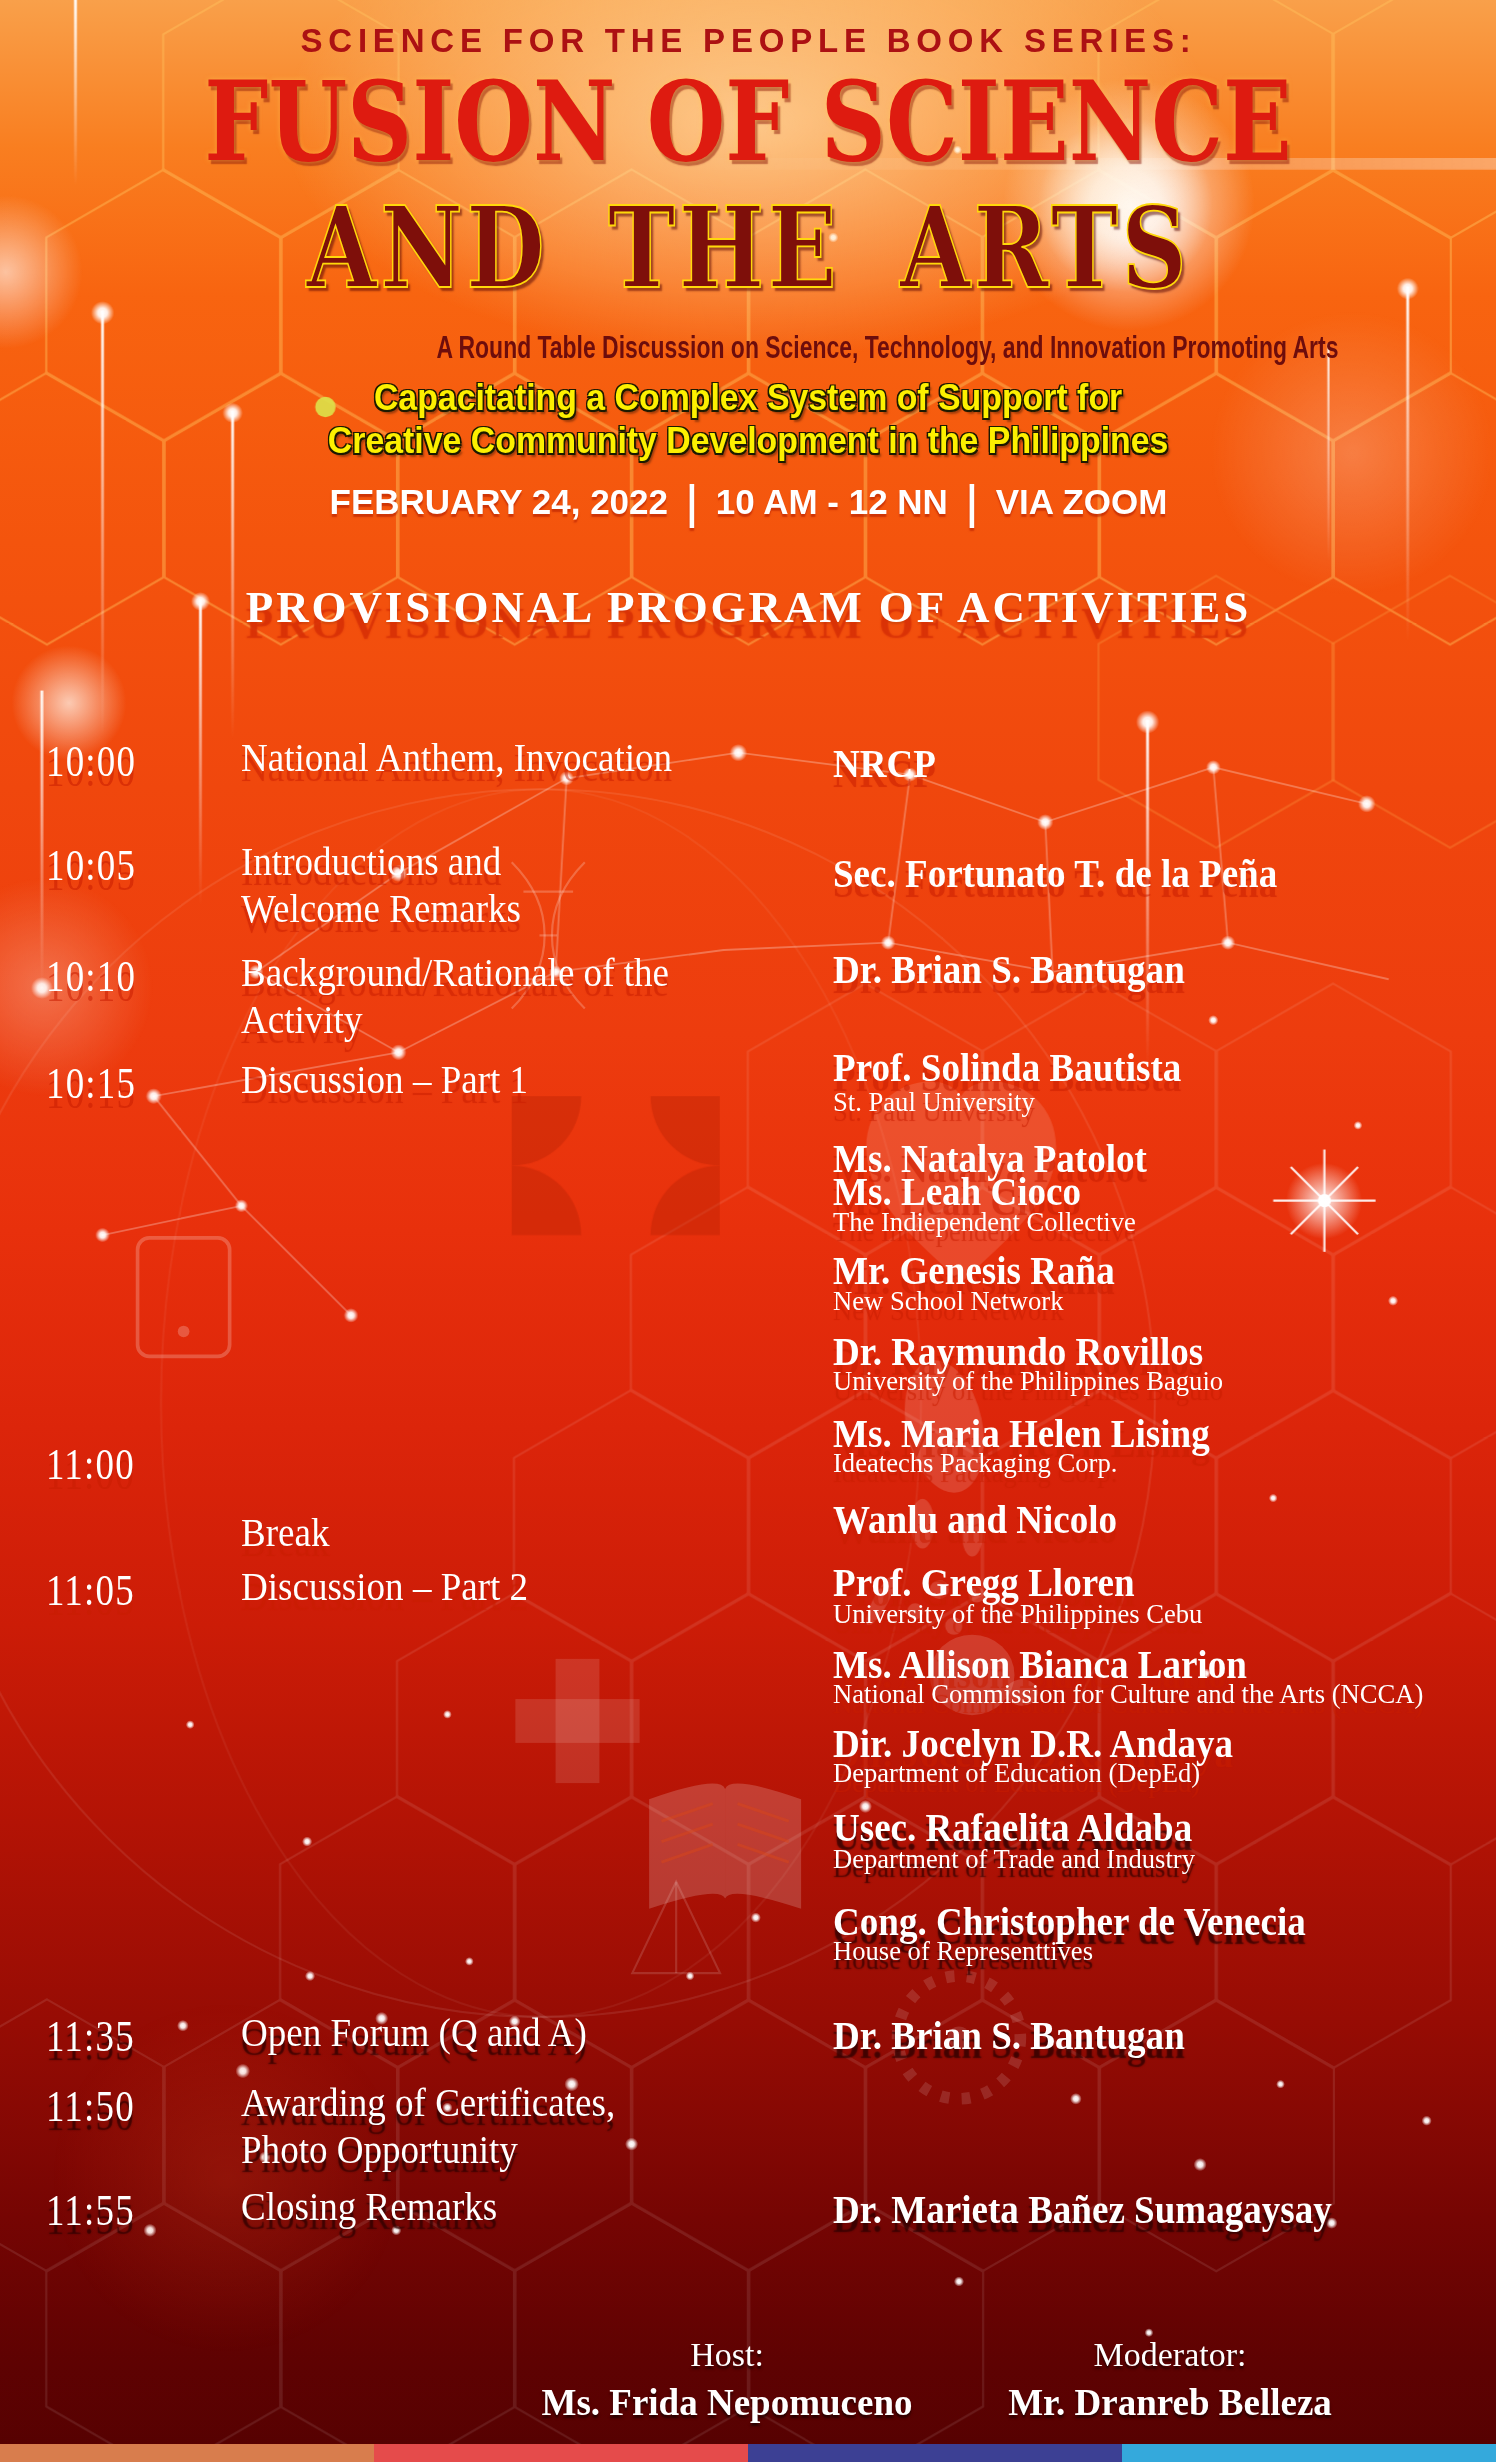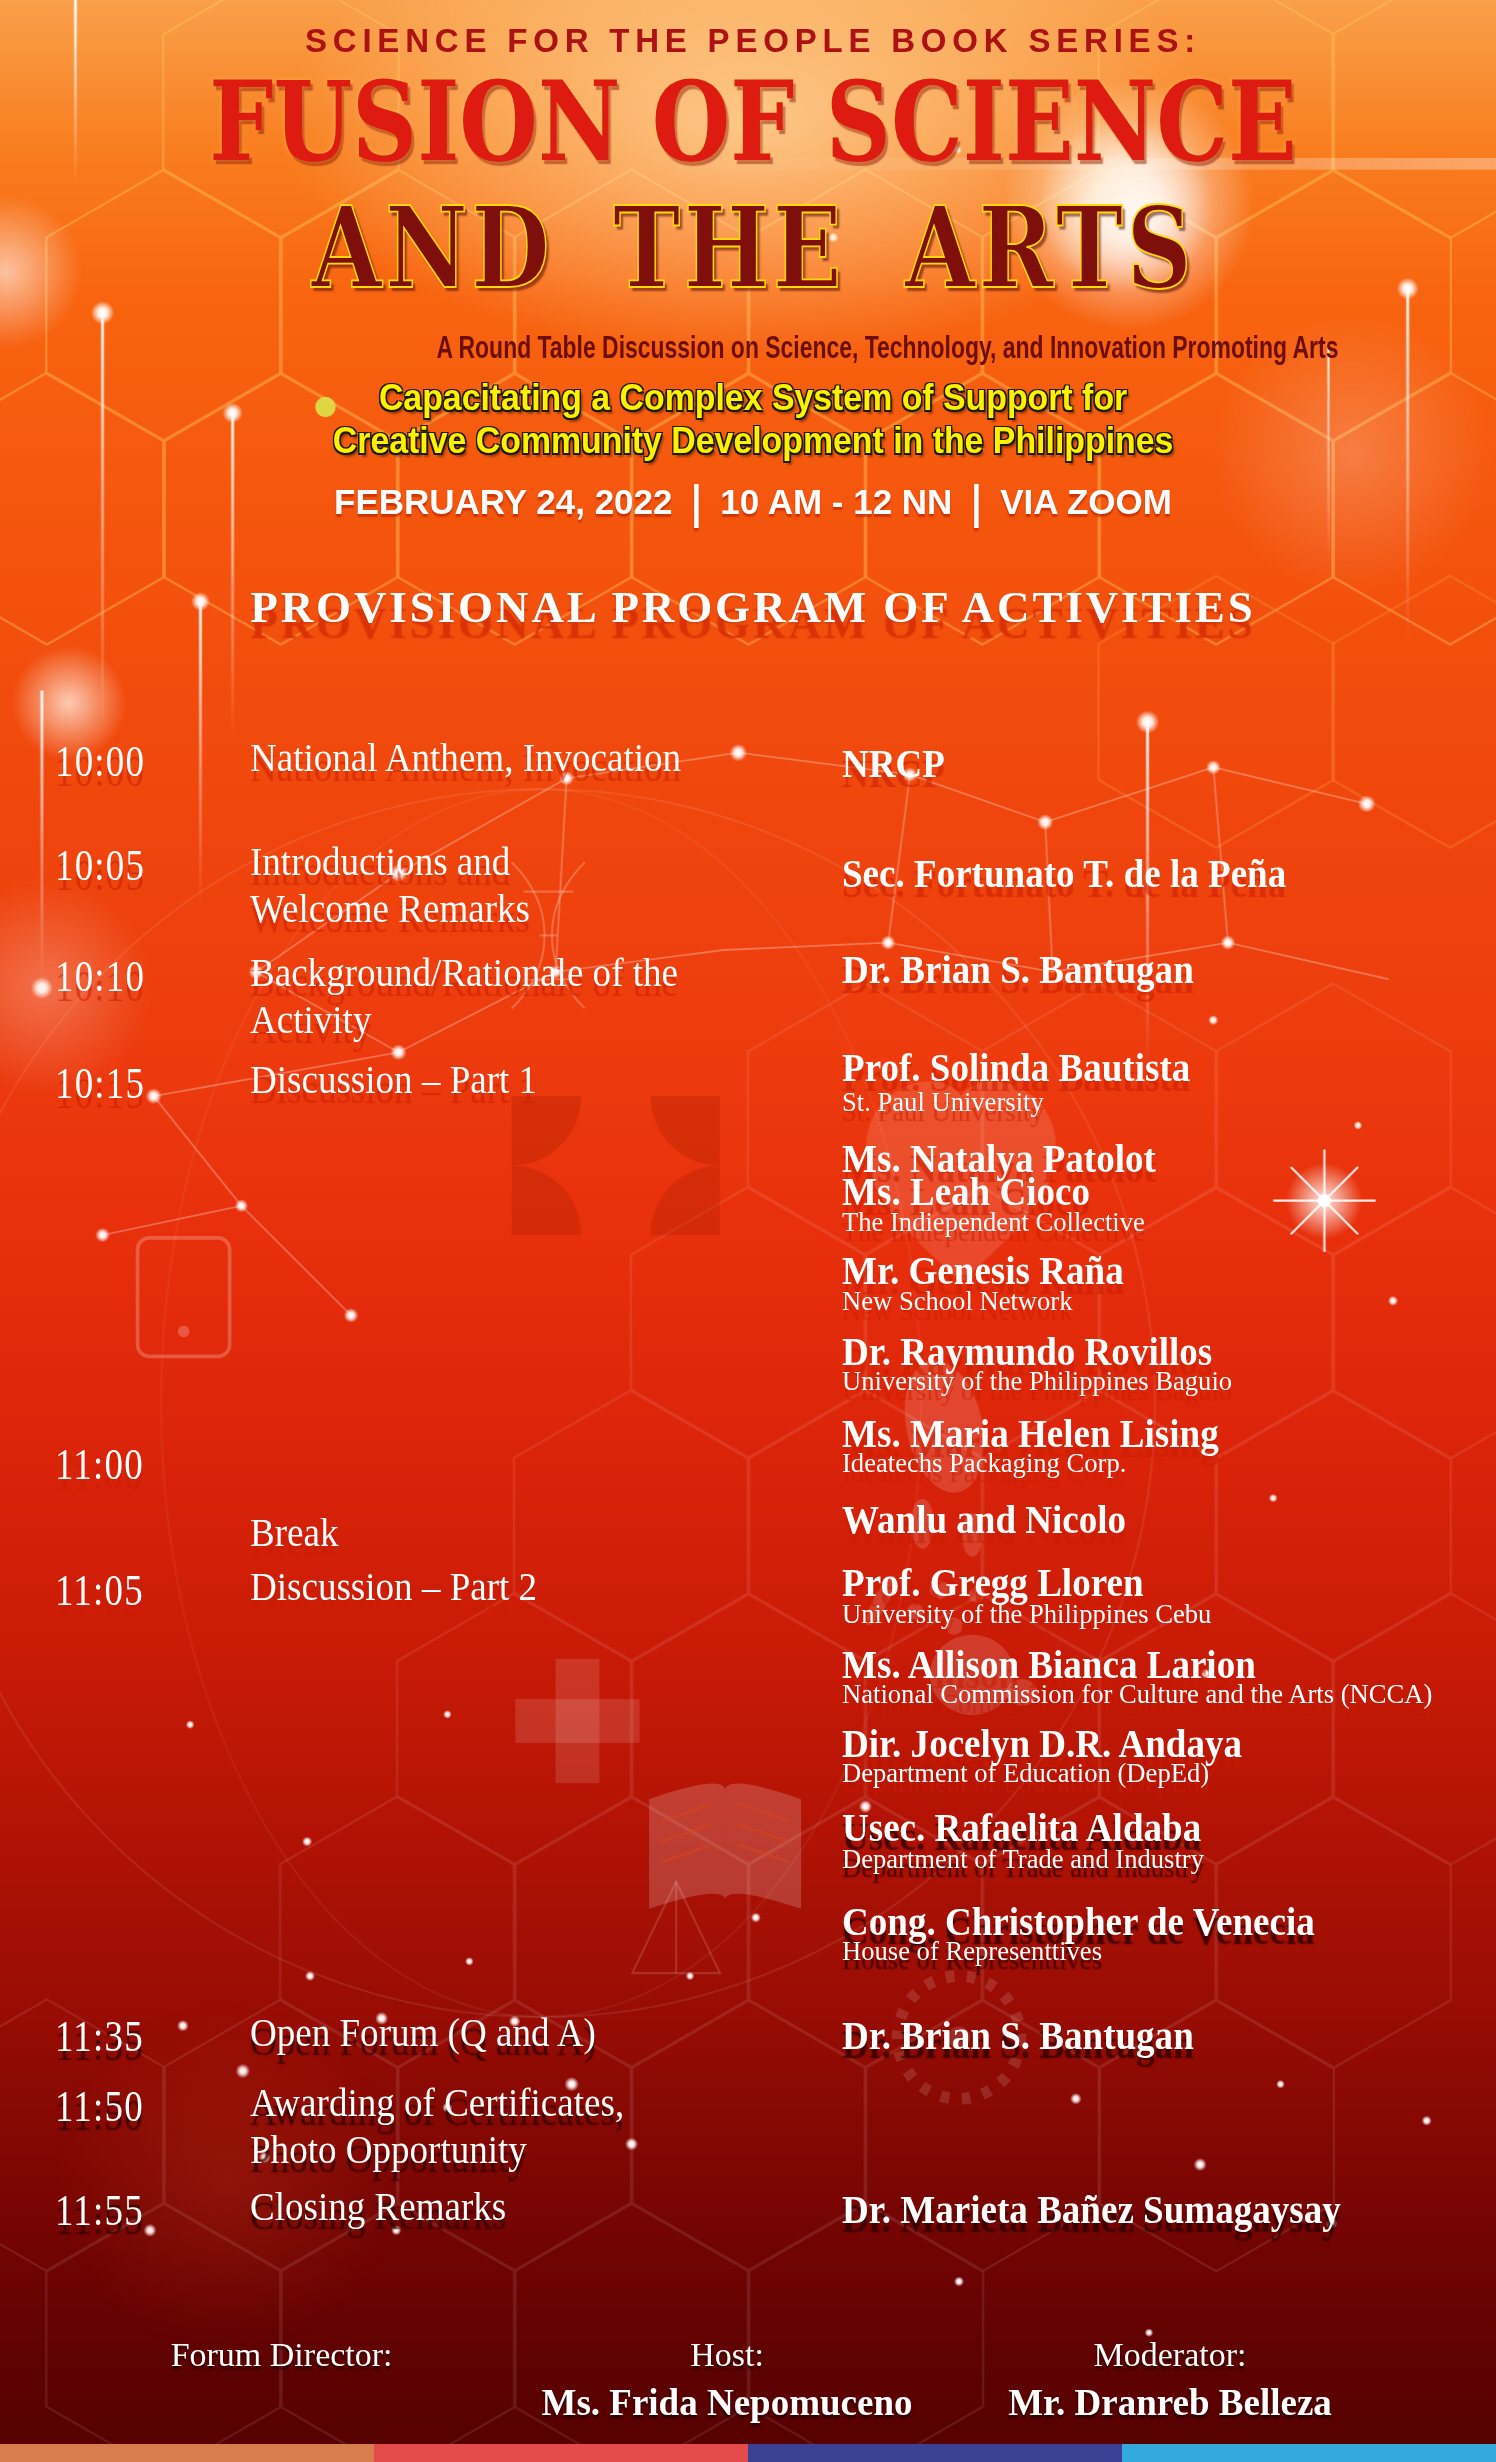--- a/index.html
+++ b/index.html
@@ -16,21 +16,21 @@
     background:
       radial-gradient(ellipse 621px 314px at 748px 124px, rgba(255,236,190,.65), rgba(255,214,150,.25) 55%, transparent 75%),
       radial-gradient(circle 168px at 1129px 205px, rgba(255,255,255,.85), rgba(255,255,255,.25) 55%, transparent 75%),
       radial-gradient(circle 110px at 5.8px 272px, rgba(255,255,255,.6), transparent 70%),
       radial-gradient(circle 80px at 69px 703px, rgba(255,245,235,.75), transparent 72%),
       radial-gradient(circle 51px at 1324px 1201px, rgba(255,255,255,.9), transparent 75%),
       radial-gradient(circle 234px at 227px 2178px, rgba(255,90,40,.16), transparent 75%),
       radial-gradient(circle 190px at 1352px 453px, rgba(255,255,255,.22), transparent 75%),
       radial-gradient(circle 146px at 44px 987px, rgba(255,230,220,.3), transparent 75%);
   }
-  .txt{position:absolute;color:#fff;white-space:nowrap;padding-left:9px;}
+  .txt{position:absolute;color:#fff;white-space:nowrap;}
   .center{left:0;right:0;text-align:center;}
   .ghost-red{text-shadow:0 9.5px 0.7px rgba(200,30,2,.55);}
   .ghost-dark{text-shadow:0 8.8px 1.5px rgba(45,0,0,.8);}
 
   .series{top:22px;font:700 33px "Liberation Sans",sans-serif;letter-spacing:5.8px;color:#AC1113;}
   .title1{top:57px;font:700 110px "DejaVu Serif",serif;color:#DE1B10;
     text-shadow:0 0 5.8px rgba(255,200,80,.55), 2.9px 3.7px 1.5px rgba(130,12,5,.5);}
   .title1 span{display:inline-block;transform:scaleX(.82);transform-origin:50% 50%;}
   .title2{top:181px;font:700 113px "DejaVu Serif",serif;color:#7E0F0A;
     -webkit-text-stroke:1.8px #FFD80A;text-shadow:3.7px 4.4px 2.2px rgba(90,10,5,.55);}
@@ -347,21 +347,20 @@
   <div class="txt sn ghost-dark" style="top:1805px"><span>Usec. Rafaelita Aldaba</span></div>
   <div class="txt sa ghost-dark" style="top:1843px"><span>Department of Trade and Industry</span></div>
   <div class="txt sn ghost-dark" style="top:1899px"><span>Cong. Christopher de Venecia</span></div>
   <div class="txt sa ghost-dark" style="top:1935px"><span>House of Representtives</span></div>
   <div class="txt sn ghost-dark" style="top:2013px"><span>Dr. Brian S. Bantugan</span></div>
   <div class="txt sn ghost-dark" style="top:2187px"><span>Dr. Marieta Bañez Sumagaysay</span></div>
 </div>
 
 <div>
   <div class="role" style="left:25.6px;top:2336px">
-    <div class="rlabel">Forum Director:</div>
   </div>
   <div class="role" style="left:471px;top:2336px">
     <div class="rlabel">Host:</div>
     <div class="rname">Ms. Frida Nepomuceno</div>
   </div>
   <div class="role" style="left:914px;top:2336px">
     <div class="rlabel">Moderator:</div>
     <div class="rname">Mr. Dranreb Belleza</div>
   </div>
   <div class="bars">

